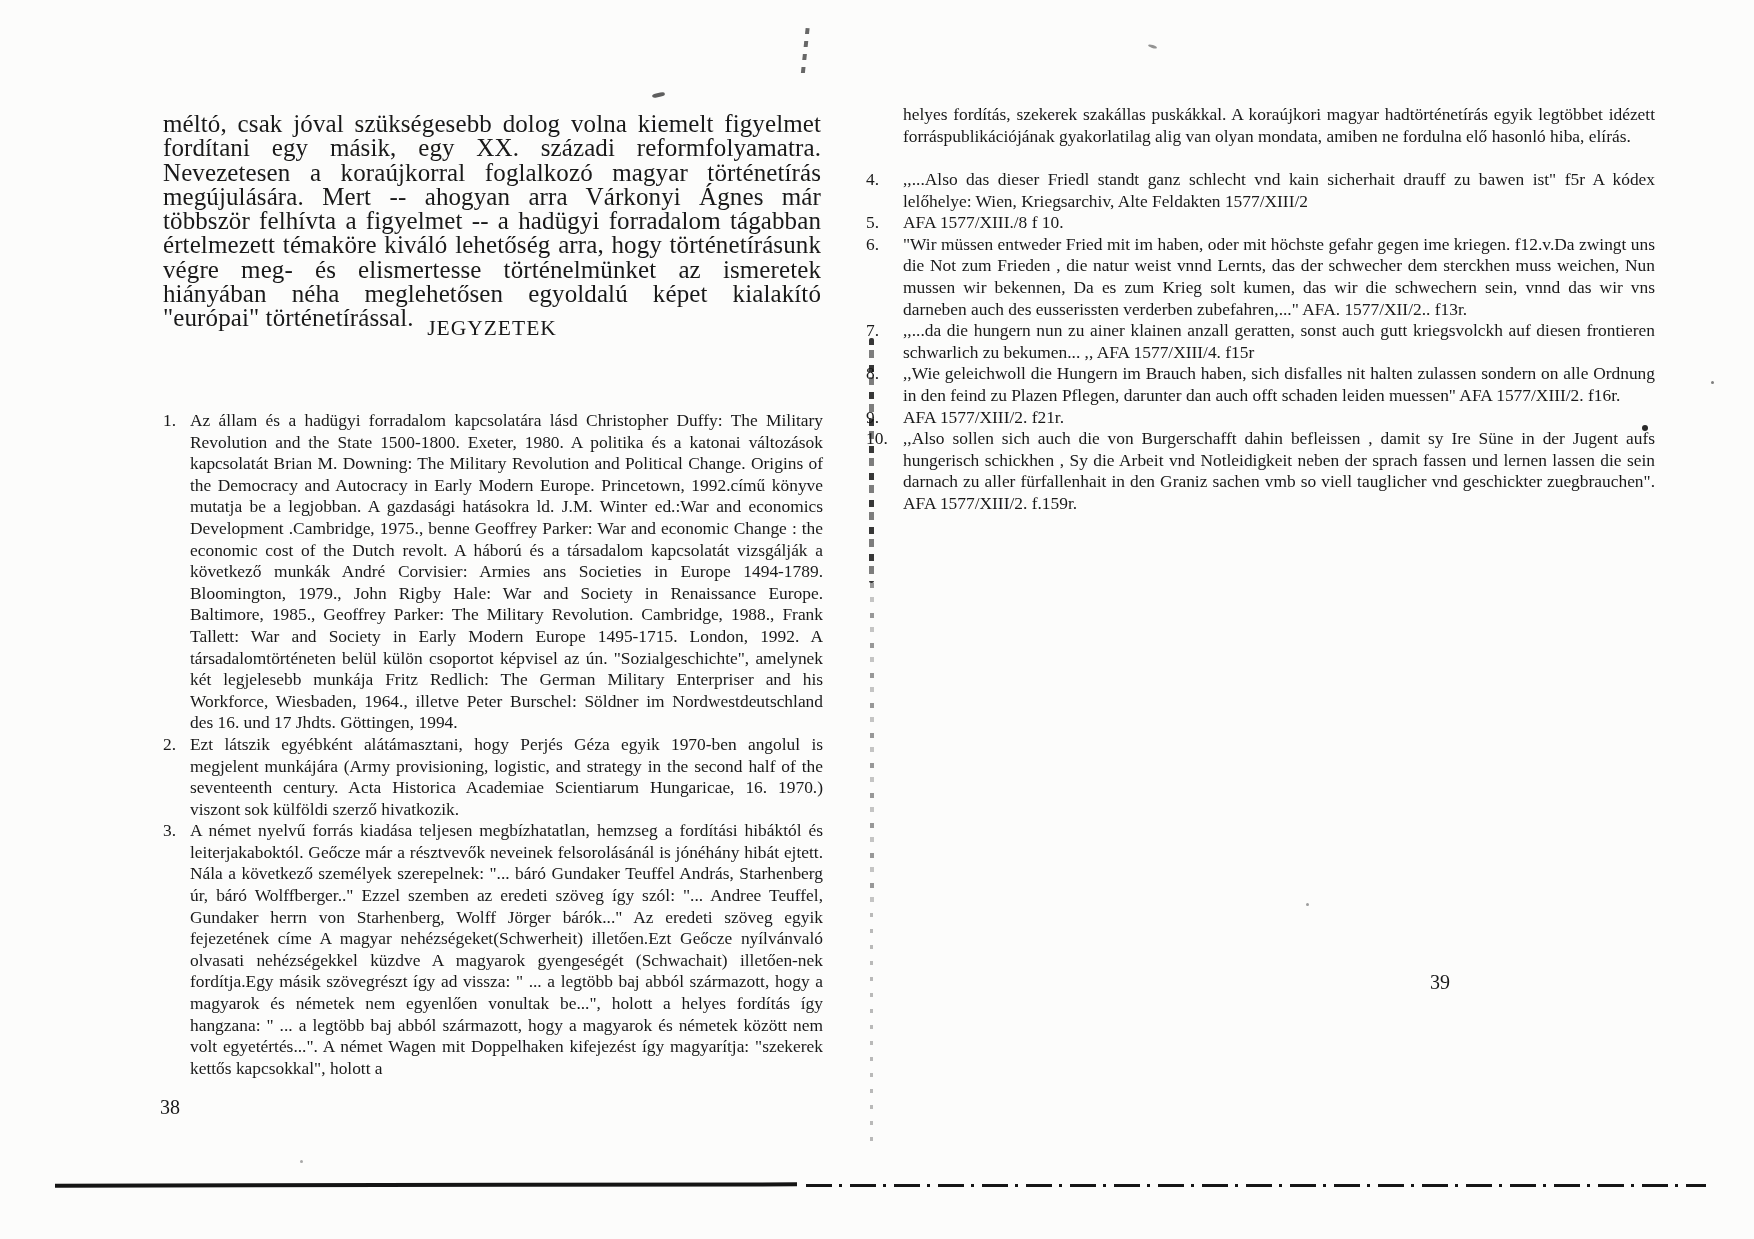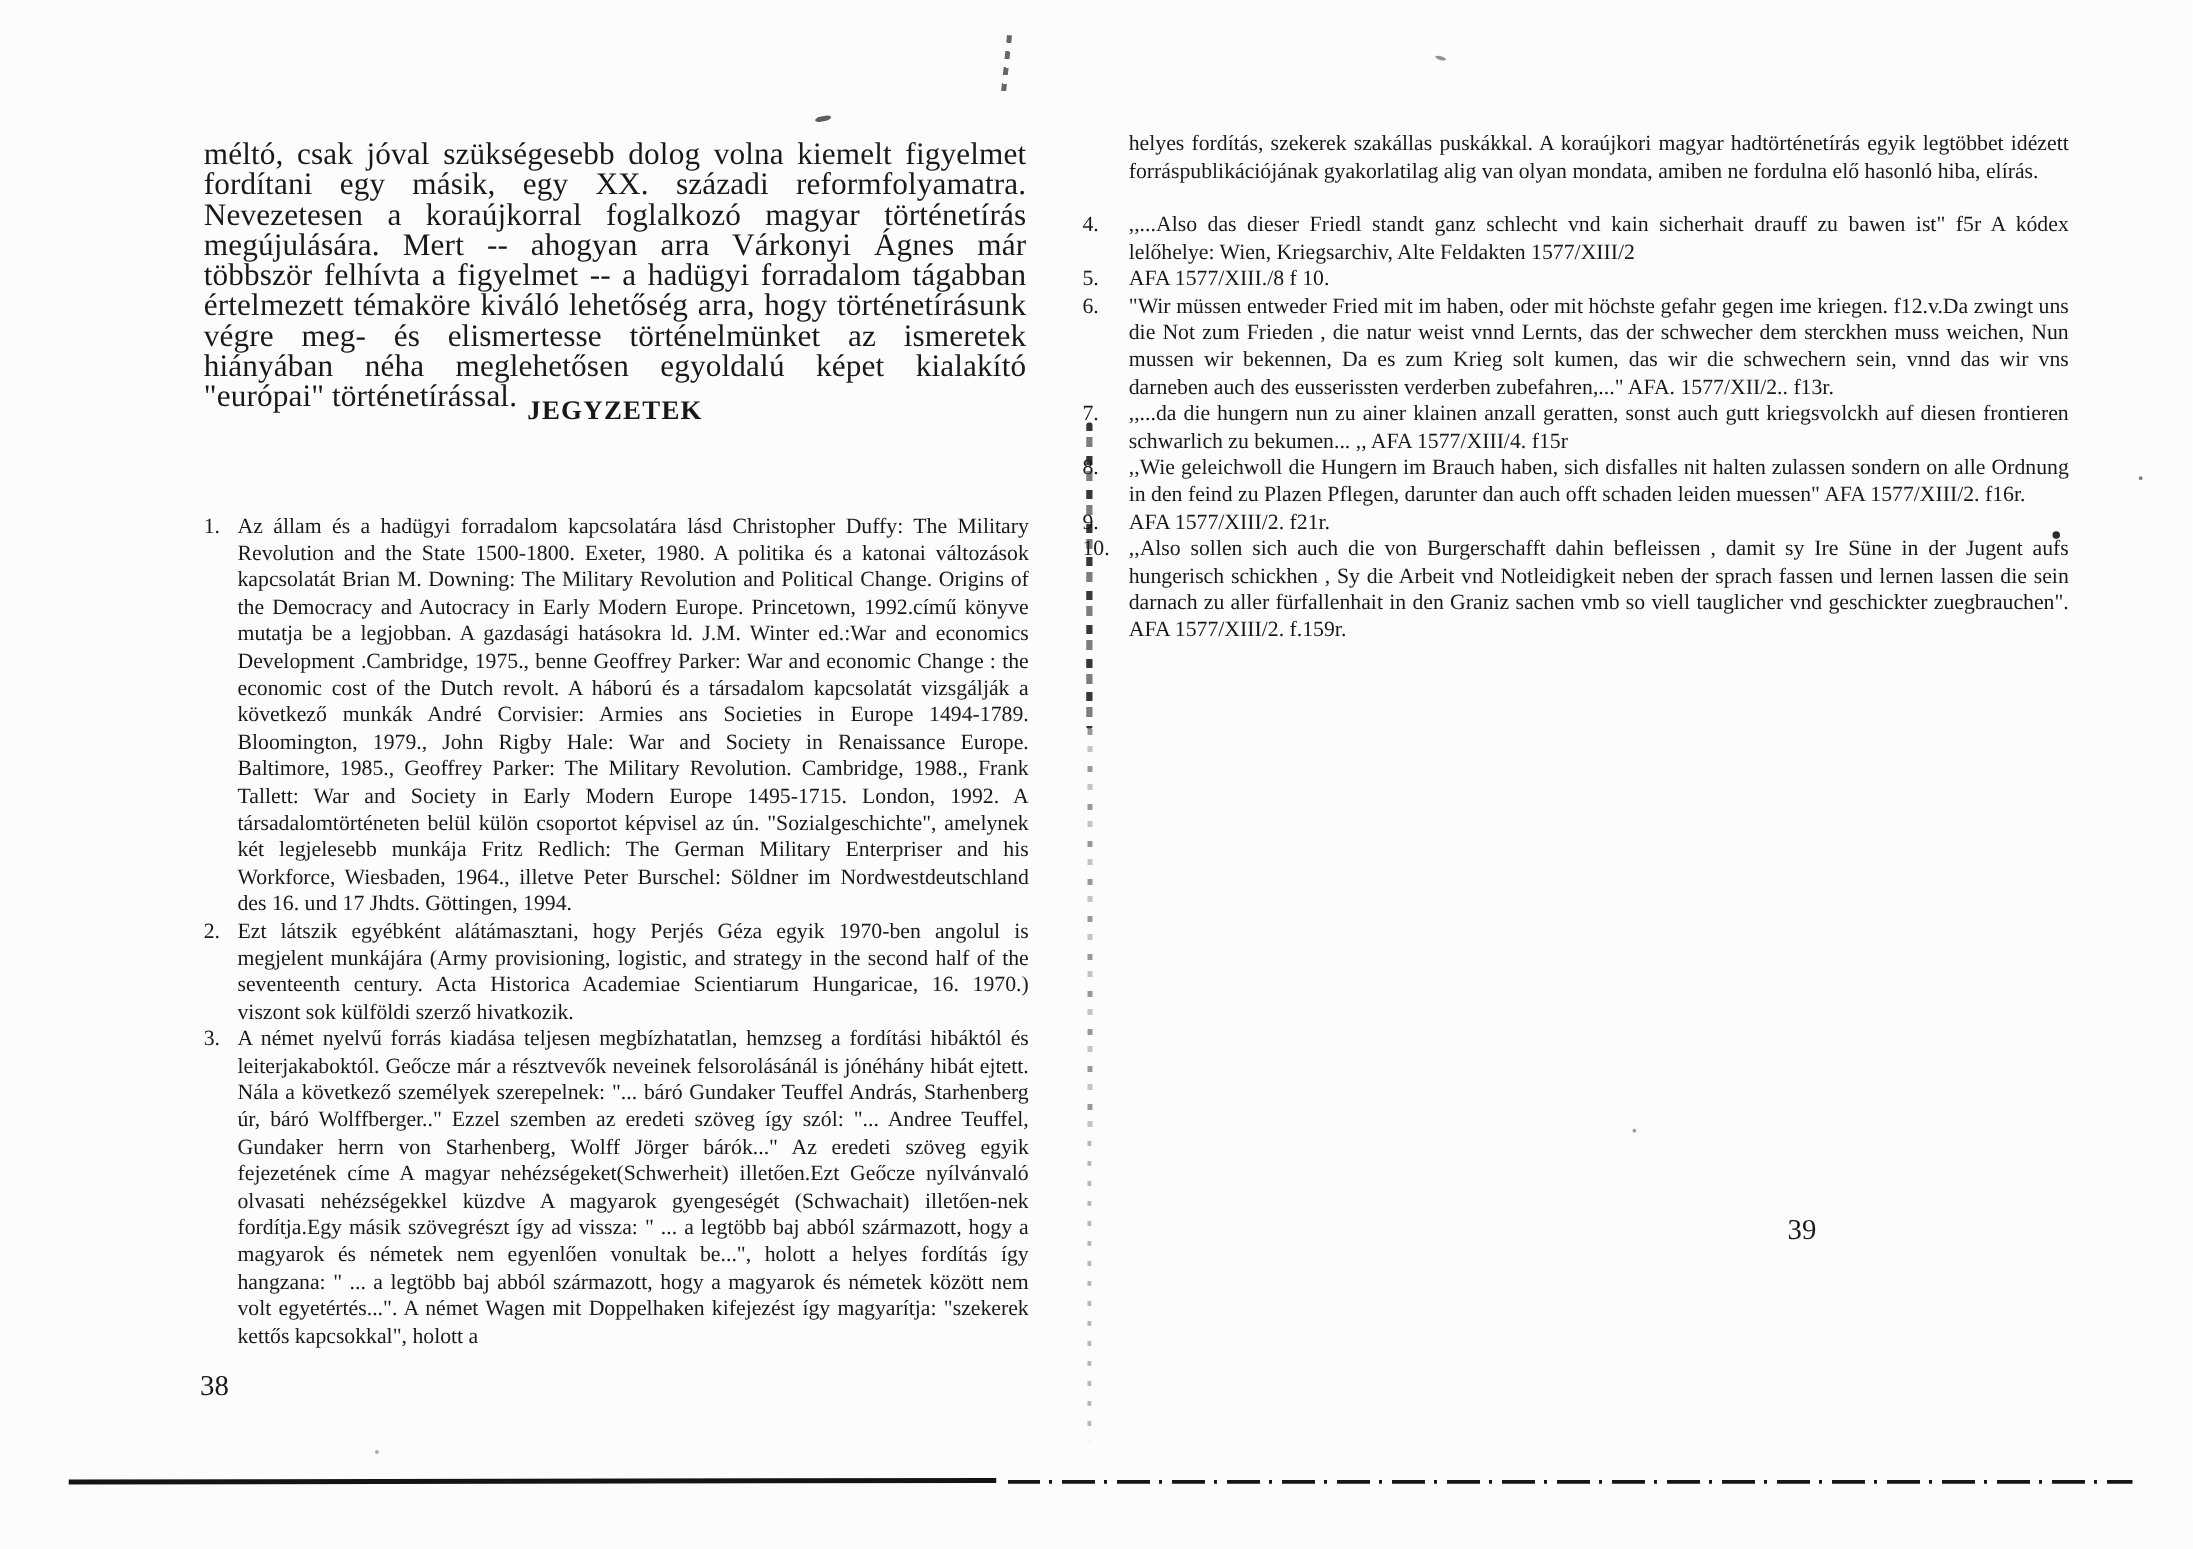--- a/index.html
+++ b/index.html
@@ -8,29 +8,29 @@
     width:1754px;height:1239px;
     background:#fcfcfb;
     overflow:hidden;
     font-family:"Liberation Serif","DejaVu Serif",serif;
     color:#191919;
   }
   .it{}
   .justify{text-align:justify;}
   
   #left-intro{position:absolute;left:163px;top:112px;width:658px;font-size:25px;line-height:24.3px;letter-spacing:.1px;}
-  #notes-heading{position:absolute;left:163px;top:316px;width:658px;text-align:center;font-size:21.5px;letter-spacing:1px;font-weight:bold;margin:0;}
+  #notes-heading{position:absolute;left:163px;top:316px;width:658px;text-align:center;font-size:21.5px;letter-spacing:1px;font-weight:normal;margin:0;}
   #notes-left{position:absolute;left:163px;top:410px;width:660px;font-size:17.4px;line-height:21.6px;}
   #cont-right{position:absolute;left:903px;top:104px;width:752px;font-size:17.4px;line-height:21.6px;}
   #notes-right{position:absolute;left:866px;top:169px;width:789px;font-size:17.4px;line-height:21.6px;}
   .note{display:flex;align-items:flex-start;}
   .note .num{flex:0 0 27px;}
   #notes-right .note .num{flex:0 0 37px;}
   .note .body{flex:1;text-align:justify;}
-  .pagenum{position:absolute;font-size:23px;}
+  .pagenum{position:absolute;font-size:20px;}
   #pn-left{left:160px;top:1096px;}
   #pn-right{left:1430px;top:971px;}
   
   .artifact{position:absolute;pointer-events:none;}
   #crease-main{
     left:869px;top:338px;width:5px;height:245px;
     background:repeating-linear-gradient(180deg,rgba(20,20,20,.85) 0 7px,rgba(0,0,0,0) 7px 12px,rgba(40,40,40,.6) 12px 20px,rgba(0,0,0,0) 20px 27px);
     border-radius:2px;
   }
   #crease-mid{

